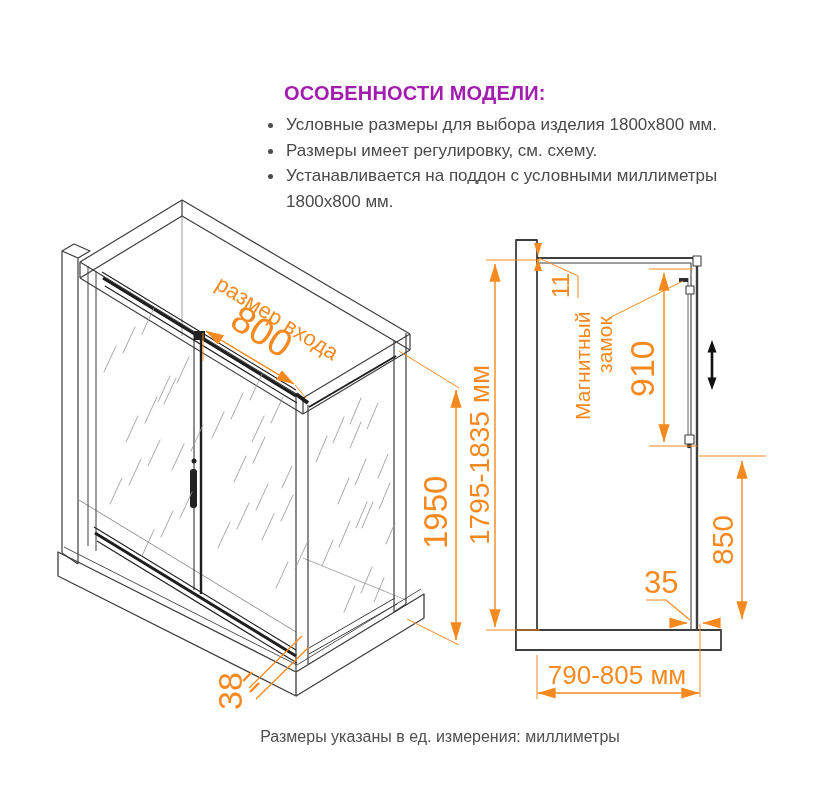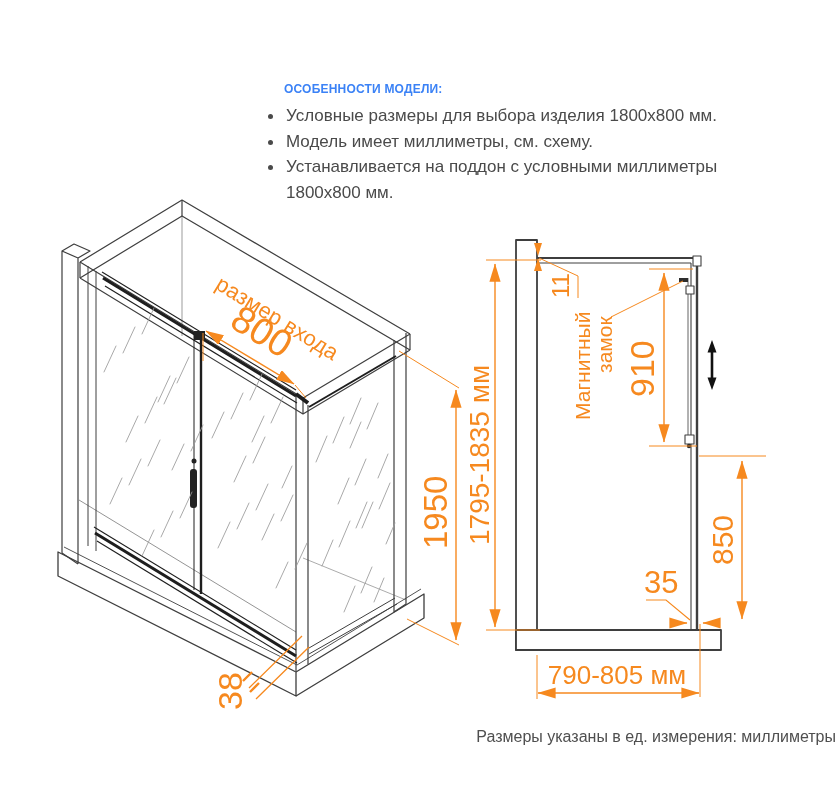--- a/index.html
+++ b/index.html
@@ -3,44 +3,44 @@
 <meta charset="utf-8">
 <style>
   html,body{margin:0;padding:0}
   body{
     width:836px;height:800px;position:relative;overflow:hidden;
     background:#ffffff;
     font-family:"Liberation Sans", sans-serif;
   }
   .features{position:absolute;left:262px;top:82px;width:500px}
   .features .title{
-    font-size:12px;font-weight:700;color:#3b82f6;
+    font-size:20px;font-weight:700;color:#a21caf;
     margin:0 0 7px 22px;letter-spacing:.2px;
   }
   .features ul{margin:0;padding:0 0 0 22px;list-style:disc}
   .features li{
     font-size:17px;line-height:25.5px;color:#4A4A4A;font-weight:500;padding-left:2px;
   }
   .features li::marker{color:#4A4A4A;font-size:15px}
   .footer-note{
-    position:absolute;left:44px;top:728px;width:792px;text-align:right;
+    position:absolute;left:44px;top:728px;width:792px;text-align:center;
     font-size:16px;color:#4F4F4F;font-weight:500;
   }
   svg.drawing{position:absolute;left:0;top:0}
   svg text{font-family:"Liberation Sans", sans-serif}
   .dim-t{fill:#F6891F;font-weight:500}
 </style>
 </head>
 <body>
 
 <div class="features">
   <div class="title">ОСОБЕННОСТИ МОДЕЛИ:</div>
   <ul>
     <li>Условные размеры для выбора изделия 1800x800 мм.</li>
-    <li>Модель имеет миллиметры, см. схему.</li>
+    <li>Размеры имеет регулировку, см. схему.</li>
     <li>Устанавливается на поддон с условными миллиметры 1800x800 мм.</li>
   </ul>
 </div>
 
 <svg class="drawing" width="836" height="800" viewBox="0 0 836 800">
   <defs>
     <marker id="arr" viewBox="0 0 13 8" refX="12.6" refY="4" markerWidth="13" markerHeight="8" orient="auto-start-reverse">
       <path d="M0,0 L13,4 L0,8 Z" fill="#F6891F"></path>
     </marker>
   </defs>

